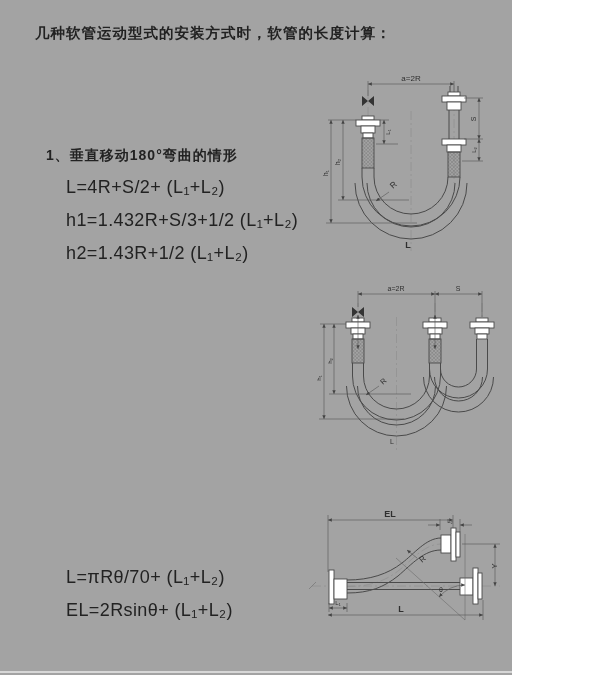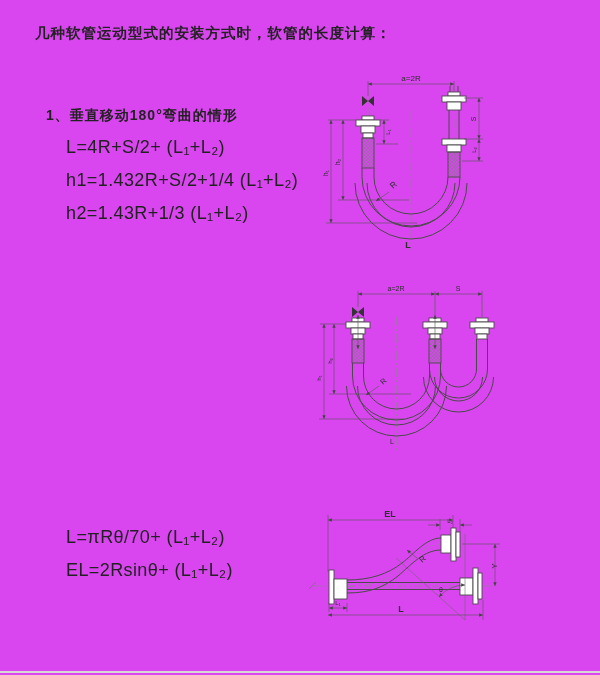--- a/index.html
+++ b/index.html
@@ -1,20 +1,20 @@
 <!DOCTYPE html>
 <html><head>
 <meta charset="utf-8">
 <style>
   html,body{margin:0;padding:0;background:#fff;}
-  .page{position:relative;width:600px;height:675px;background:#d946ef;overflow:hidden;
+  .page{position:relative;width:512px;height:675px;background:#a3a3a3;overflow:hidden;
         font-family:"Liberation Sans","DejaVu Sans",sans-serif;color:#2a2a2a;}
   .title{position:absolute;left:35px;top:24px;margin:0;font-size:14.5px;font-weight:700;
          letter-spacing:1px;color:#222;}
-  .sec{position:absolute;left:46px;width:300px;}
+  .sec{position:absolute;left:46px;width:300px;margin-top:40px;}
   .sec-heading{font-size:14px;font-weight:700;letter-spacing:1px;color:#222;}
   .formula{margin:12px 0 0 20px;font-size:18px;letter-spacing:0.4px;color:#222;white-space:nowrap;}
   .formula:first-of-type{margin-top:9px;}
   .diagram{position:absolute;}
   .ln{stroke:#4a4a4a;stroke-width:1;fill:none;}
   .fl{stroke:#4a4a4a;stroke-width:0.9;fill:#ffffff;}
   .br{stroke:#4a4a4a;stroke-width:0.9;fill:url(#xh);}
   .dm{stroke:#555;stroke-width:0.6;fill:none;}
   .cl{stroke:#8a8a8a;stroke-width:0.55;fill:none;stroke-dasharray:9 3 2 3;}
   .th{stroke:#666;stroke-width:0.55;fill:none;}
@@ -36,22 +36,22 @@
         <path d="M0 1.2L8.5 5L0 8.8Z" fill="#444"></path>
       </marker>
     </defs>
   </svg>
 
   <h1 class="title">几种软管运动型式的安装方式时，软管的长度计算：</h1>
 
   <section class="sec" style="top:107px">
     <div class="sec-heading">1、垂直移动180°弯曲的情形</div>
     <div class="formula">L=4R+S/2+ (L₁+L₂)</div>
-    <div class="formula">h1=1.432R+S/2+1/4 (L₁+L₂)</div>
-    <div class="formula">h2=1.43R+1/3 (L₁+L₂)</div>
+    <div class="formula">h1=1.432R+S/3+1/2 (L₁+L₂)</div>
+    <div class="formula">h2=1.43R+1/2 (L₁+L₂)</div>
   </section>
 
 
   <section class="sec" style="top:518px">
     <div class="formula">L=πRθ/70+ (L₁+L₂)</div>
     <div class="formula">EL=2Rsinθ+ (L₁+L₂)</div>
   </section>
 
   <svg class="diagram" style="left:312px;top:71px" width="266" height="186" viewBox="0 0 266 186">
     <g>

